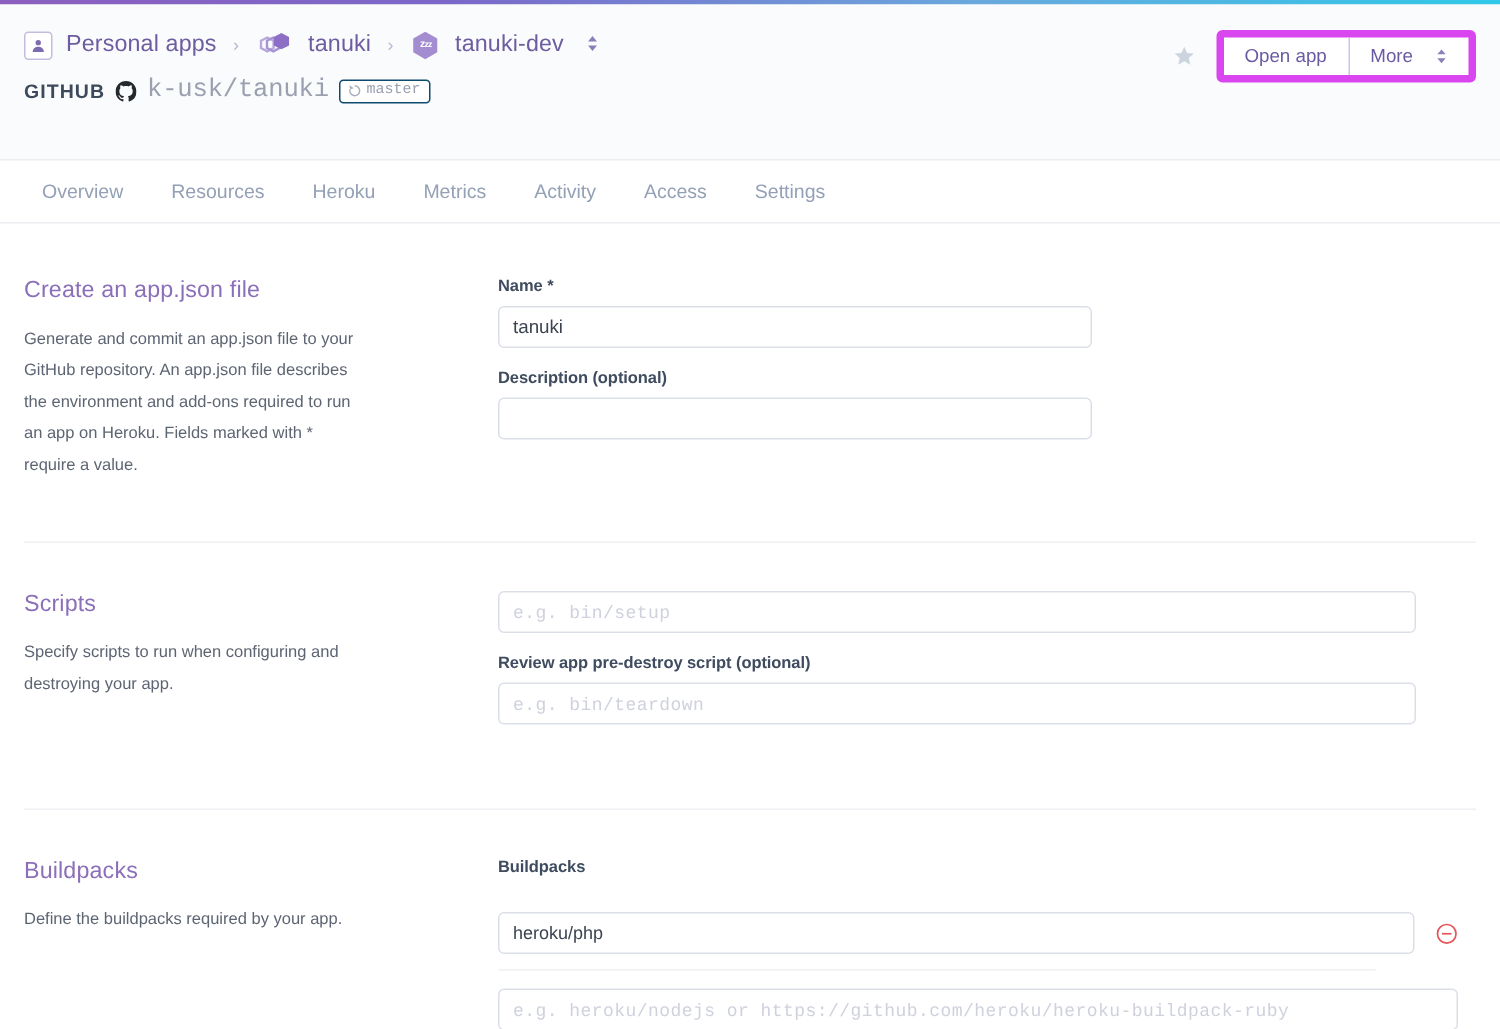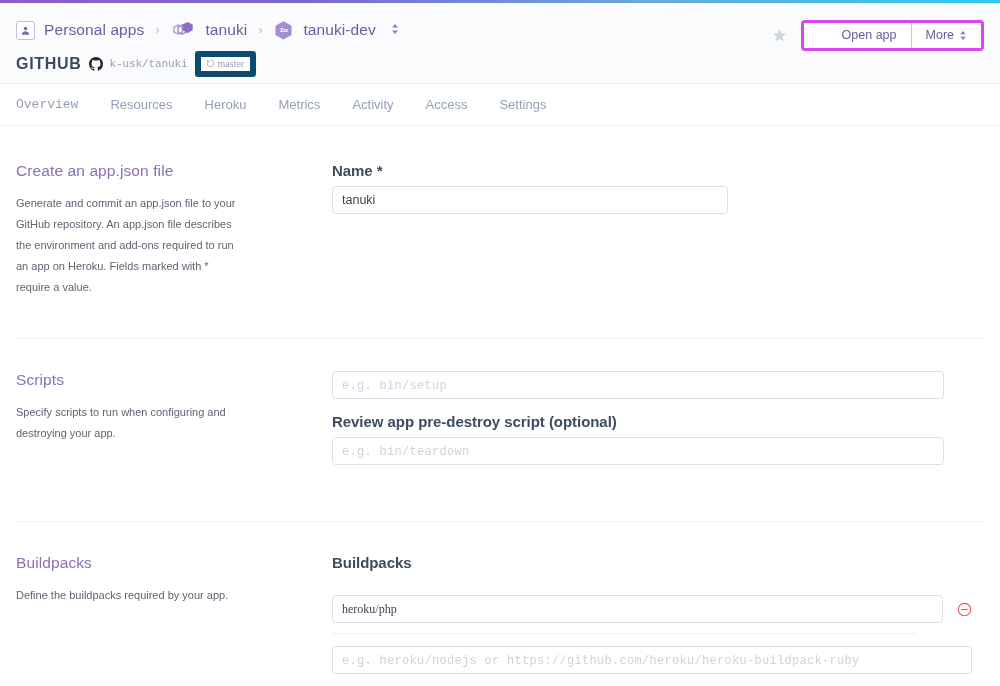--- a/index.html
+++ b/index.html
@@ -17,21 +17,21 @@
     height: 3px;
     width: 100%;
     background: linear-gradient(to right, #8b5fbf 0%, #7b68c9 30%, #6aa8dd 65%, #2fc8e8 100%);
   }
 
   
   .header {
     background: #fafbfc;
     border-bottom: 1px solid #eceef2;
     padding: 0 16px;
-    height: 81px;
+    height: 104px;
     position: relative;
   }
 
   .breadcrumb-row {
     display: flex;
     align-items: center;
     height: 50px;
     padding-top: 4px;
   }
 
@@ -92,90 +92,89 @@
   }
 
   
   .github-row {
     display: flex;
     align-items: center;
     gap: 7px;
     margin-top: -2px;
   }
   .github-label {
-    font-size: 16px;
+    font-size: 13px;
     font-weight: bold;
     color: #3d4a5c;
     letter-spacing: .7px;
   }
   .github-repo {
     font-family: "Liberation Mono", monospace;
-    font-size: 11px;
+    font-size: 17px;
     color: #9aa0b0;
     letter-spacing: -.1px;
   }
   .branch-pill {
-    border: 6px solid #0c4a6e;
+    border: 1px solid #0c4a6e;
     border-radius: 3px;
     padding: 1px 6px 2px 5px;
-    font-family: Liberation Serif, serif;
+    font-family: Liberation Mono, monospace;
     font-size: 10px;
     color: #9aa0b0;
     display: inline-flex;
     align-items: center;
     gap: 3px;
     background: #fff;
   }
 
   
   .header-actions {
     position: absolute;
     right: 16px;
     top: 17px;
     display: flex;
     align-items: center;
     gap: 14px;
   }
   .star-btn { line-height: 0; cursor: pointer; }
   .btn-group {
     display: flex;
-    border: 3px solid #d946ef;
+    border: 5px solid #d946ef;
     border-radius: 4px;
     overflow: hidden;
     background: #fff;
-    padding-left: 24px;
   }
   .btn-group > div {
     font-size: 12.5px;
     color: #6a5aa3;
     padding: 5px 14px 6px;
     cursor: pointer;
     white-space: nowrap;
   }
   .btn-group > div + div { border-left: 1px solid #cfc3e8; }
-  .btn-more { display: flex; align-items: center; gap: 5px; }
+  .btn-more { display: flex; align-items: center; gap: 15px; }
 
   
   .navbar {
     height: 42px;
     border-bottom: 1px solid #eceef2;
     display: flex;
     align-items: center;
     padding: 0 16px;
     background: #fff;
   }
   .navbar .tab {
     font-size: 13px;
     color: #93a0b5;
     padding: 0 16px;
     line-height: 42px;
     cursor: pointer;
     white-space: nowrap;
   }
-  .navbar .tab:first-child { padding-left: 0; margin-left: 0; font-family: Liberation Mono, monospace; }
+  .navbar .tab:first-child { padding-left: 0; margin-left: 12px; }
 
   
   .content { padding: 0 16px; }
 
   .section {
     display: flex;
     padding: 34px 0 0 0;
     position: relative;
   }
 
@@ -192,21 +191,21 @@
     font-size: 11px;
     color: #5d6472;
     line-height: 21px;
     max-width: 225px;
   }
 
   .section-right { flex: 1; max-width: 612px; }
 
   .field { margin-bottom: 14px; }
   .field-label {
-    font-size: 15px;
+    font-size: 11px;
     font-weight: bold;
     color: #3f4b5e;
     display: block;
     margin-bottom: 7px;
     letter-spacing: -.05px;
   }
 
   input.text-input {
     width: 100%;
     height: 28px;
@@ -218,21 +217,21 @@
     font-family: "Liberation Sans", sans-serif;
     background: #fff;
     outline: none;
   }
   input.text-input::placeholder {
     color: #cfd2dd;
     font-family: "Liberation Mono", monospace;
     font-size: 12px;
     letter-spacing: .3px;
   }
-  input.mono { font-family: Liberation Serif, serif; font-size: 12px; }
+  input.mono { font-family: Liberation Sans, sans-serif; font-size: 12px; }
 
   .divider {
     height: 1px;
     background: #eef0f4;
     margin: 0;
   }
 
   
   .narrow input.text-input { width: 396px; }
 
@@ -360,20 +359,24 @@
   <div class="section narrow" style="padding-top:36px; padding-bottom:40px;">
     <div class="section-left">
       <div class="section-title">Create an app.json file</div>
       <div class="section-desc">Generate and commit an app.json file to your GitHub repository. An app.json file describes the environment and add-ons required to run an app on Heroku. Fields marked with * require a value.</div>
     </div>
     <div class="section-right">
       <div class="field">
         <label class="field-label">Name *</label>
         <input class="text-input" type="text" value="tanuki" style="">
       </div>
+      <div class="field" style="margin-bottom:0">
+        <label class="field-label">Description (optional)</label>
+        <input class="text-input" type="text" value="" style="">
+      </div>
     </div>
   </div>
 
   <div class="divider"></div>
 
   <div class="section" style="padding-top:32px; padding-bottom:40px;">
     <div class="section-left">
       <div class="section-title">Scripts</div>
       <div class="section-desc">Specify scripts to run when configuring and destroying your app.</div>
     </div>

